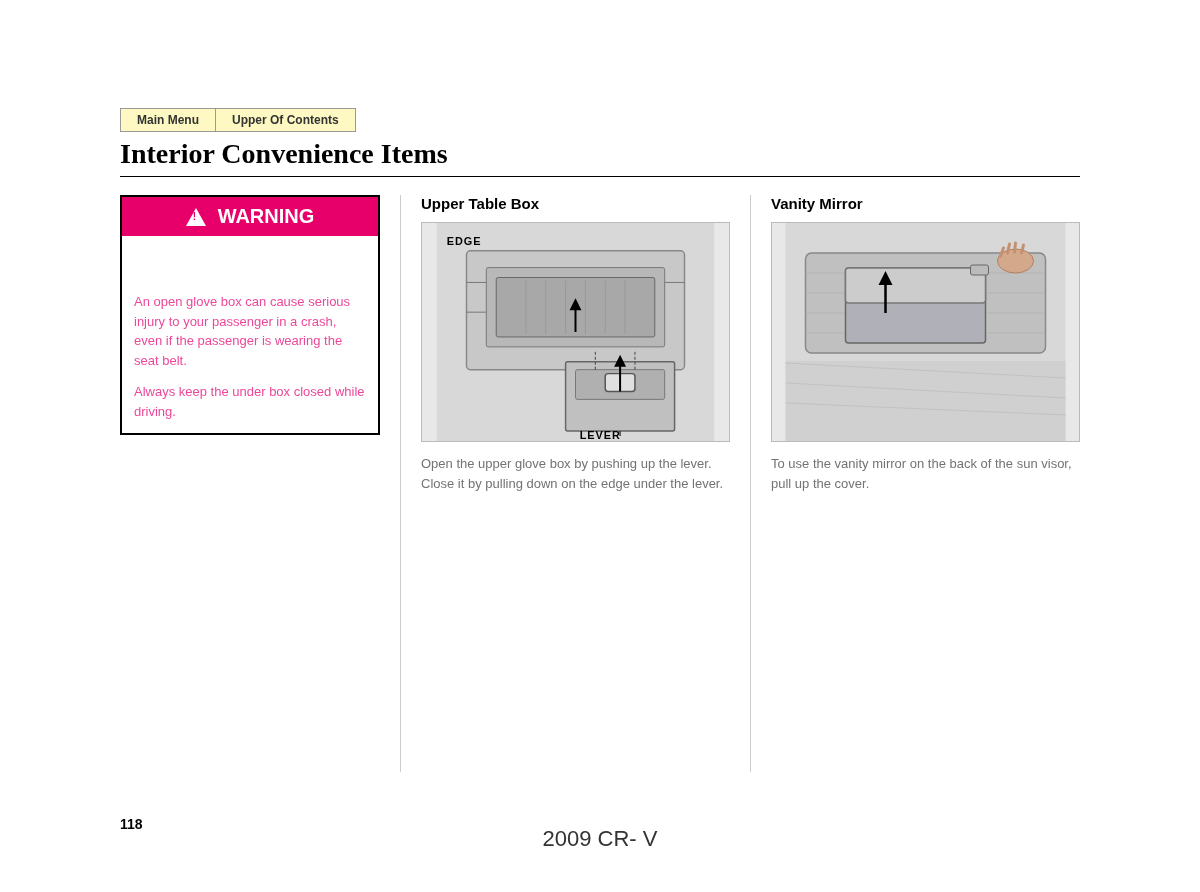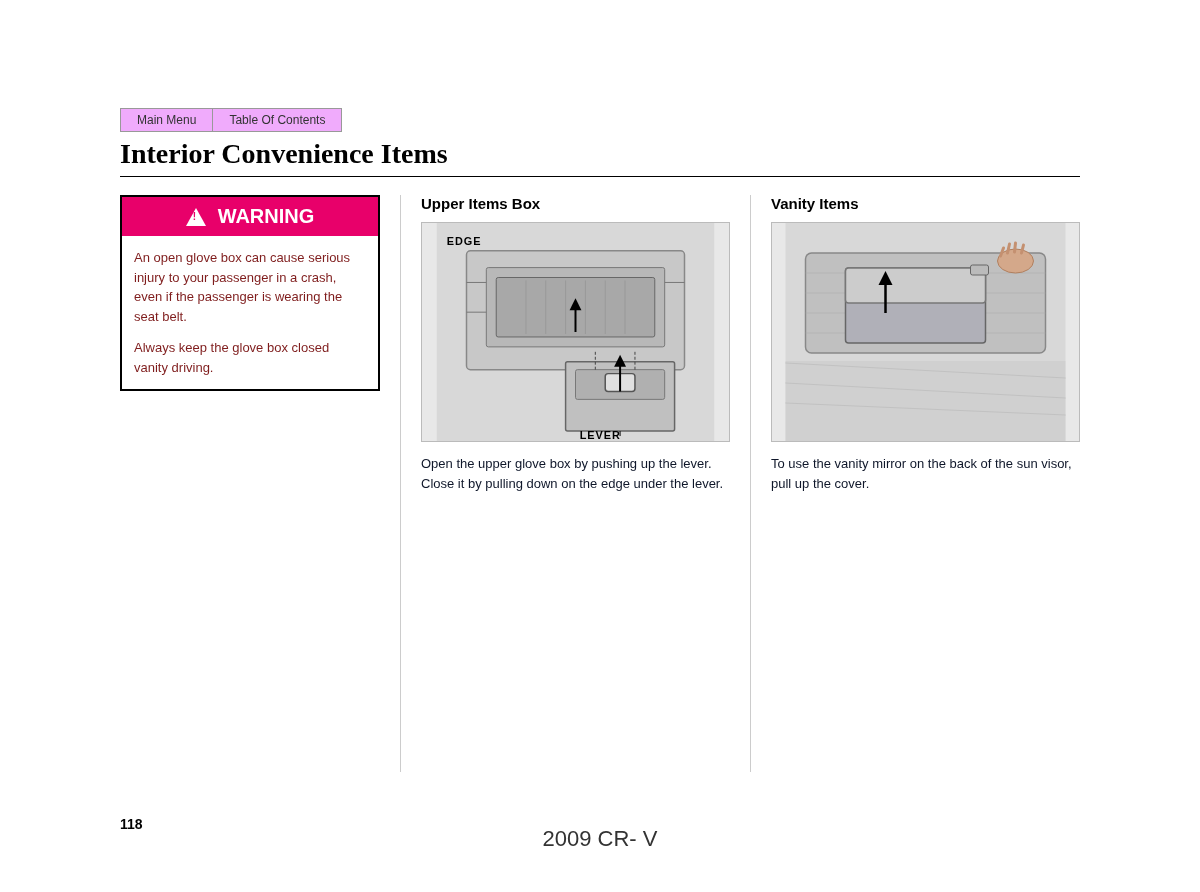--- a/index.html
+++ b/index.html
@@ -24,23 +24,24 @@
       top: 108px;
       left: 120px;
       display: flex;
       gap: 0;
     }
 
     .nav-btn {
       border: 1px solid #999;
       padding: 4px 16px;
       font-size: 12px;
-      background: #f0abfc;
+      background: #fef9c3;
       color: #333;
       cursor: pointer;
+      font-weight: bold;
     }
 
     .nav-btn:first-child {
       border-right: none;
     }
 
     .page-title {
       position: absolute;
       top: 138px;
       left: 120px;
@@ -85,21 +86,22 @@
       display: flex;
       align-items: center;
       justify-content: center;
       gap: 8px;
     }
 
     .warning-text {
       padding: 12px;
       font-size: 13px;
       line-height: 1.5;
-      color: #7f1d1d;
+      color: #ec4899;
+      margin-top: 44px;
     }
 
     .warning-text p {
       margin-bottom: 12px;
     }
 
     .warning-text p:last-child {
       margin-bottom: 0;
     }
 
@@ -148,21 +150,21 @@
       background: #e8e8e8;
       border: 1px solid #bbb;
       margin-bottom: 12px;
       position: relative;
       overflow: hidden;
     }
 
     .section-text {
       font-size: 13px;
       line-height: 1.5;
-      color: #0f172a;
+      color: #737373;
     }
 
     .page-number {
       position: absolute;
       bottom: 60px;
       left: 120px;
       font-size: 14px;
       font-weight: bold;
       color: #000;
     }
@@ -179,44 +181,44 @@
       margin-top: 48px;
     }
   </style>
 </head>
 <body>
 
 <div class="page-container">
 
   <div class="nav-bar">
     <button class="nav-btn">Main Menu</button>
-    <button class="nav-btn">Table Of Contents</button>
+    <button class="nav-btn">Upper Of Contents</button>
   </div>
 
   <div class="page-title">Interior Convenience Items</div>
 
   <div class="content-area">
 
     <div class="left-col">
       <div class="warning-box">
         <div class="warning-header">
           <span style="display:inline-block; width:0; height:0; border-left:10px solid transparent; border-right:10px solid transparent; border-bottom:18px solid #fff; position:relative; margin-right:4px; flex-shrink:0;">
             <span style="position:absolute; bottom:-14px; left:-3px; color:#e8006a; font-size:10px; font-weight:bold;">!</span>
           </span>
           <span>WARNING</span>
         </div>
         <div class="warning-text">
           <p>An open glove box can cause serious injury to your passenger in a crash, even if the passenger is wearing the seat belt.</p>
-          <p>Always keep the glove box closed vanity driving.</p>
+          <p>Always keep the under box closed while driving.</p>
         </div>
       </div>
     </div>
 
     <div class="middle-col">
-      <div class="section-title">Upper Items Box</div>
+      <div class="section-title">Upper Table Box</div>
       <div class="diagram-box">
         <svg class="glove-diagram" viewBox="0 0 280 220" xmlns="http://www.w3.org/2000/svg">
 
           <rect width="280" height="220" fill="#d8d8d8"></rect>
 
           <text x="10" y="22" font-size="11" font-weight="bold" letter-spacing="1" fill="#000">EDGE</text>
 
           <rect x="30" y="28" width="220" height="120" rx="4" fill="#c8c8c8" stroke="#888" stroke-width="1.5"></rect>
 
           <rect x="50" y="45" width="180" height="80" rx="2" fill="#b8b8b8" stroke="#777" stroke-width="1"></rect>
@@ -248,21 +250,21 @@
           <polygon points="140,76 134,88 146,88" fill="#000"></polygon>
 
           <text x="165" y="218" font-size="11" font-weight="bold" letter-spacing="1" fill="#000" text-anchor="middle">LEVER</text>
           <line x1="185" y1="210" x2="185" y2="215" stroke="#000" stroke-width="1"></line>
         </svg>
       </div>
       <div class="section-text">Open the upper glove box by pushing up the lever. Close it by pulling down on the edge under the lever.</div>
     </div>
 
     <div class="right-col">
-      <div class="section-title">Vanity Items</div>
+      <div class="section-title">Vanity Mirror</div>
       <div class="vanity-diagram">
         <svg width="100%" height="220" viewBox="0 0 280 220" xmlns="http://www.w3.org/2000/svg">
 
           <rect width="280" height="220" fill="#d8d8d8"></rect>
 
           <rect x="20" y="30" width="240" height="100" rx="6" fill="#c0c0c0" stroke="#888" stroke-width="1.5"></rect>
 
           <line x1="20" y1="50" x2="260" y2="50" stroke="#aaa" stroke-width="0.5"></line>
           <line x1="20" y1="70" x2="260" y2="70" stroke="#aaa" stroke-width="0.5"></line>
           <line x1="20" y1="90" x2="260" y2="90" stroke="#aaa" stroke-width="0.5"></line>

